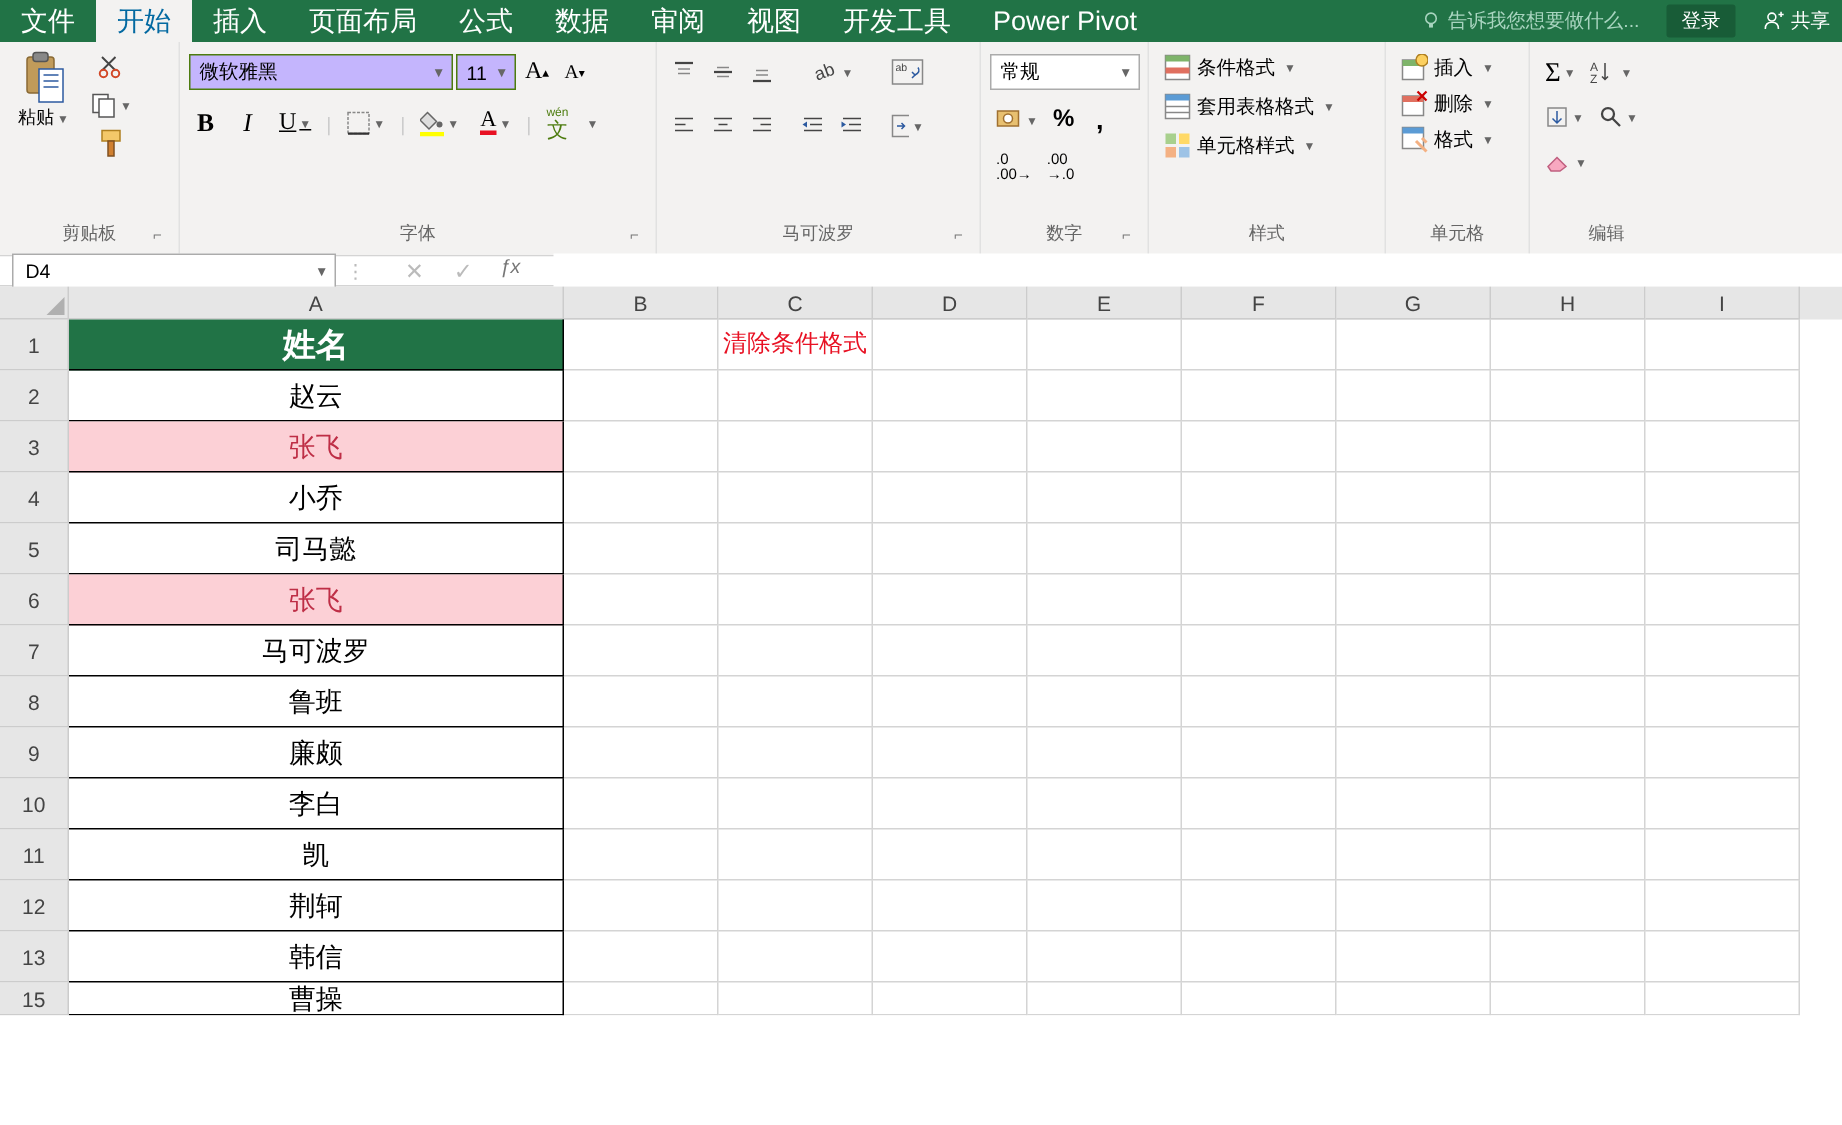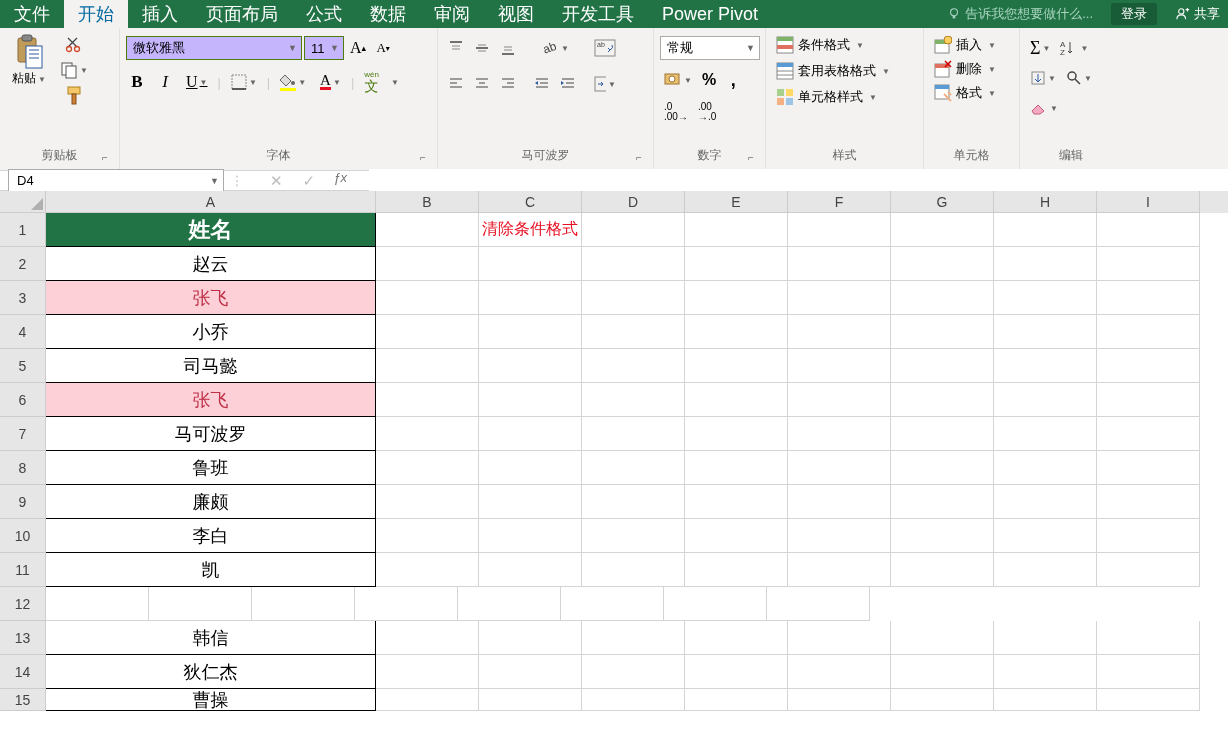--- a/index.html
+++ b/index.html
@@ -590,44 +590,33 @@
         <div class="cell col-std"></div>
         <div class="cell col-std"></div>
         <div class="cell col-std"></div>
         <div class="cell col-std"></div>
         <div class="cell col-std"></div>
         <div class="cell col-std"></div>
         <div class="cell col-std"></div>
       </div>
       <div class="grid-row">
         <div class="row-header">12</div>
+        <div class="cell col-a">荆轲</div>
         <div class="cell col-std"></div>
         <div class="cell col-std"></div>
         <div class="cell col-std"></div>
         <div class="cell col-std"></div>
         <div class="cell col-std"></div>
         <div class="cell col-std"></div>
         <div class="cell col-std"></div>
         <div class="cell col-std"></div>
       </div>
       <div class="grid-row">
         <div class="row-header">13</div>
         <div class="cell col-a">韩信</div>
-        <div class="cell col-std"></div>
-        <div class="cell col-std"></div>
-        <div class="cell col-std"></div>
-        <div class="cell col-std"></div>
-        <div class="cell col-std"></div>
-        <div class="cell col-std"></div>
-        <div class="cell col-std"></div>
-        <div class="cell col-std"></div>
-      </div>
-      <div class="grid-row">
-        <div class="row-header">14</div>
-        <div class="cell col-a">狄仁杰</div>
         <div class="cell col-std"></div>
         <div class="cell col-std"></div>
         <div class="cell col-std"></div>
         <div class="cell col-std"></div>
         <div class="cell col-std"></div>
         <div class="cell col-std"></div>
         <div class="cell col-std"></div>
         <div class="cell col-std"></div>
       </div>
       <div class="grid-row row-partial">

